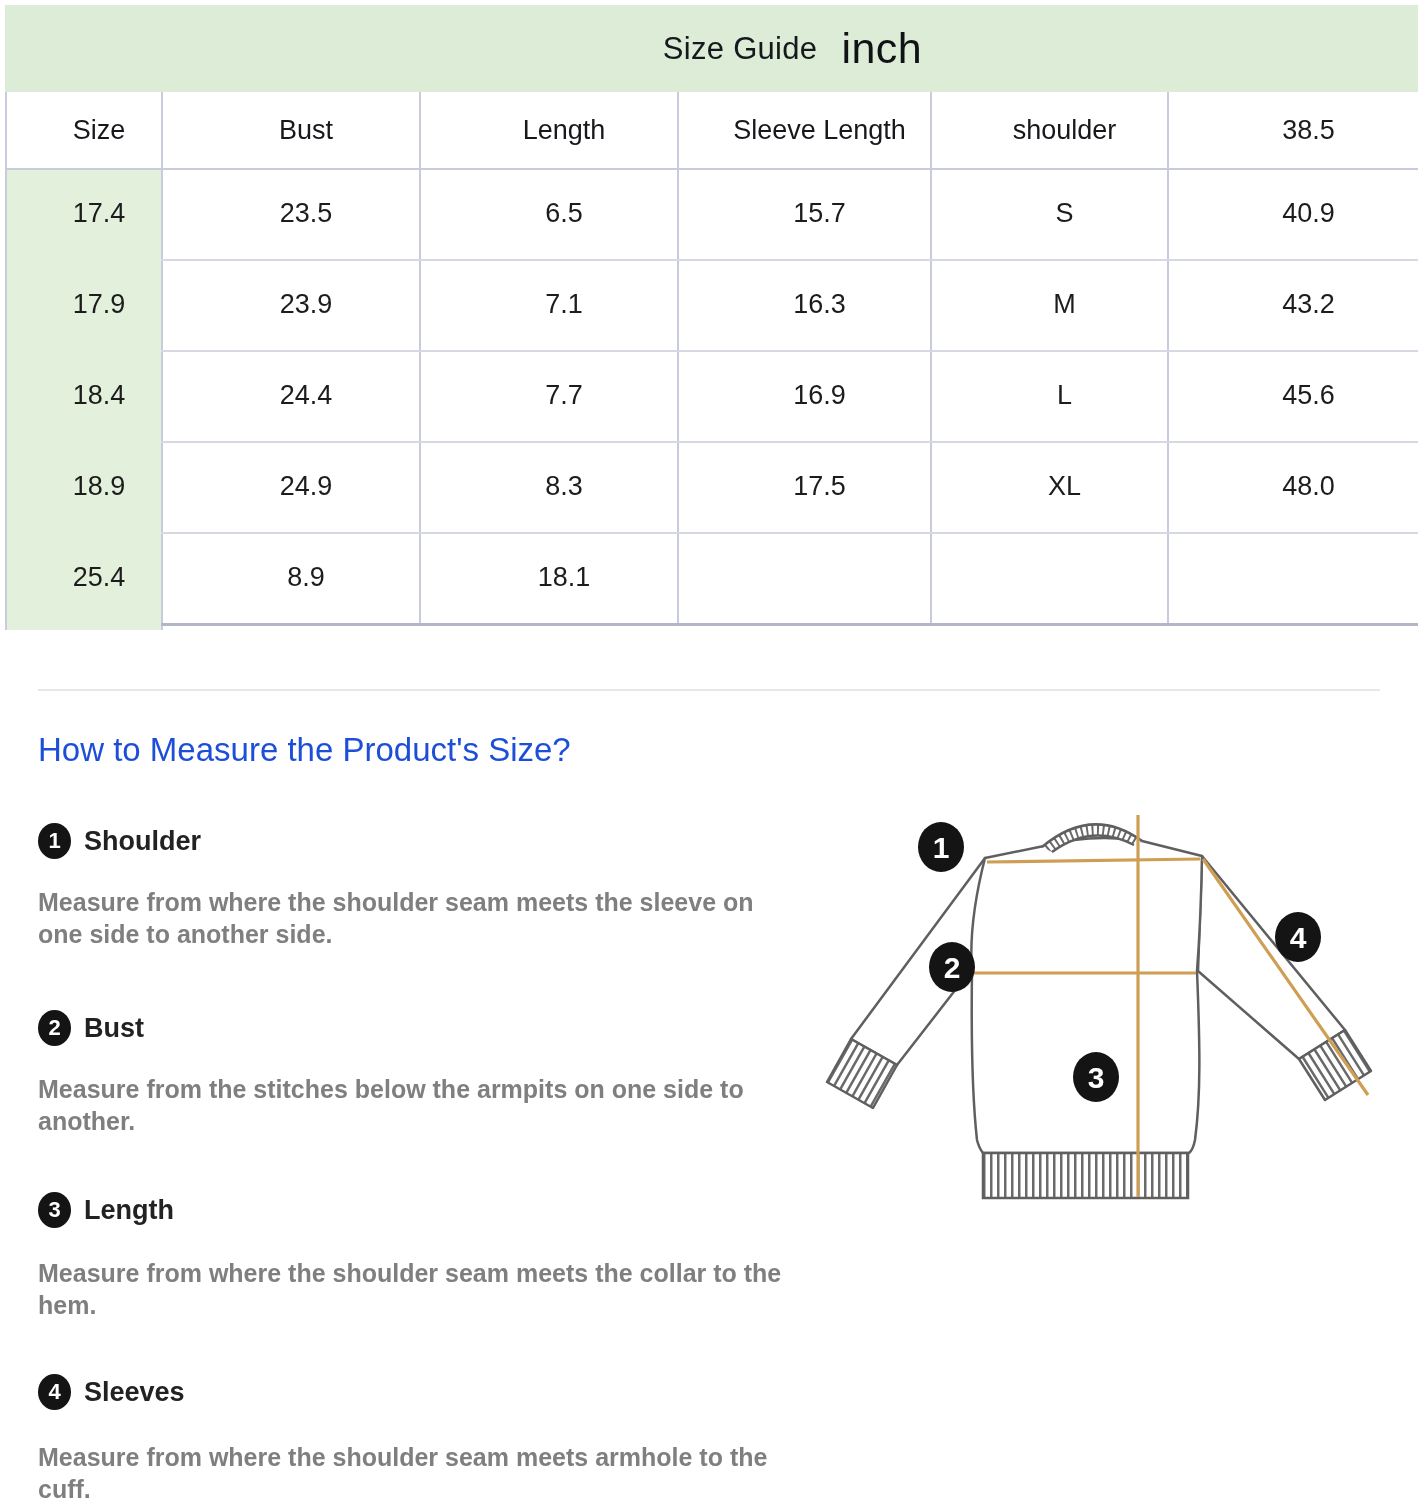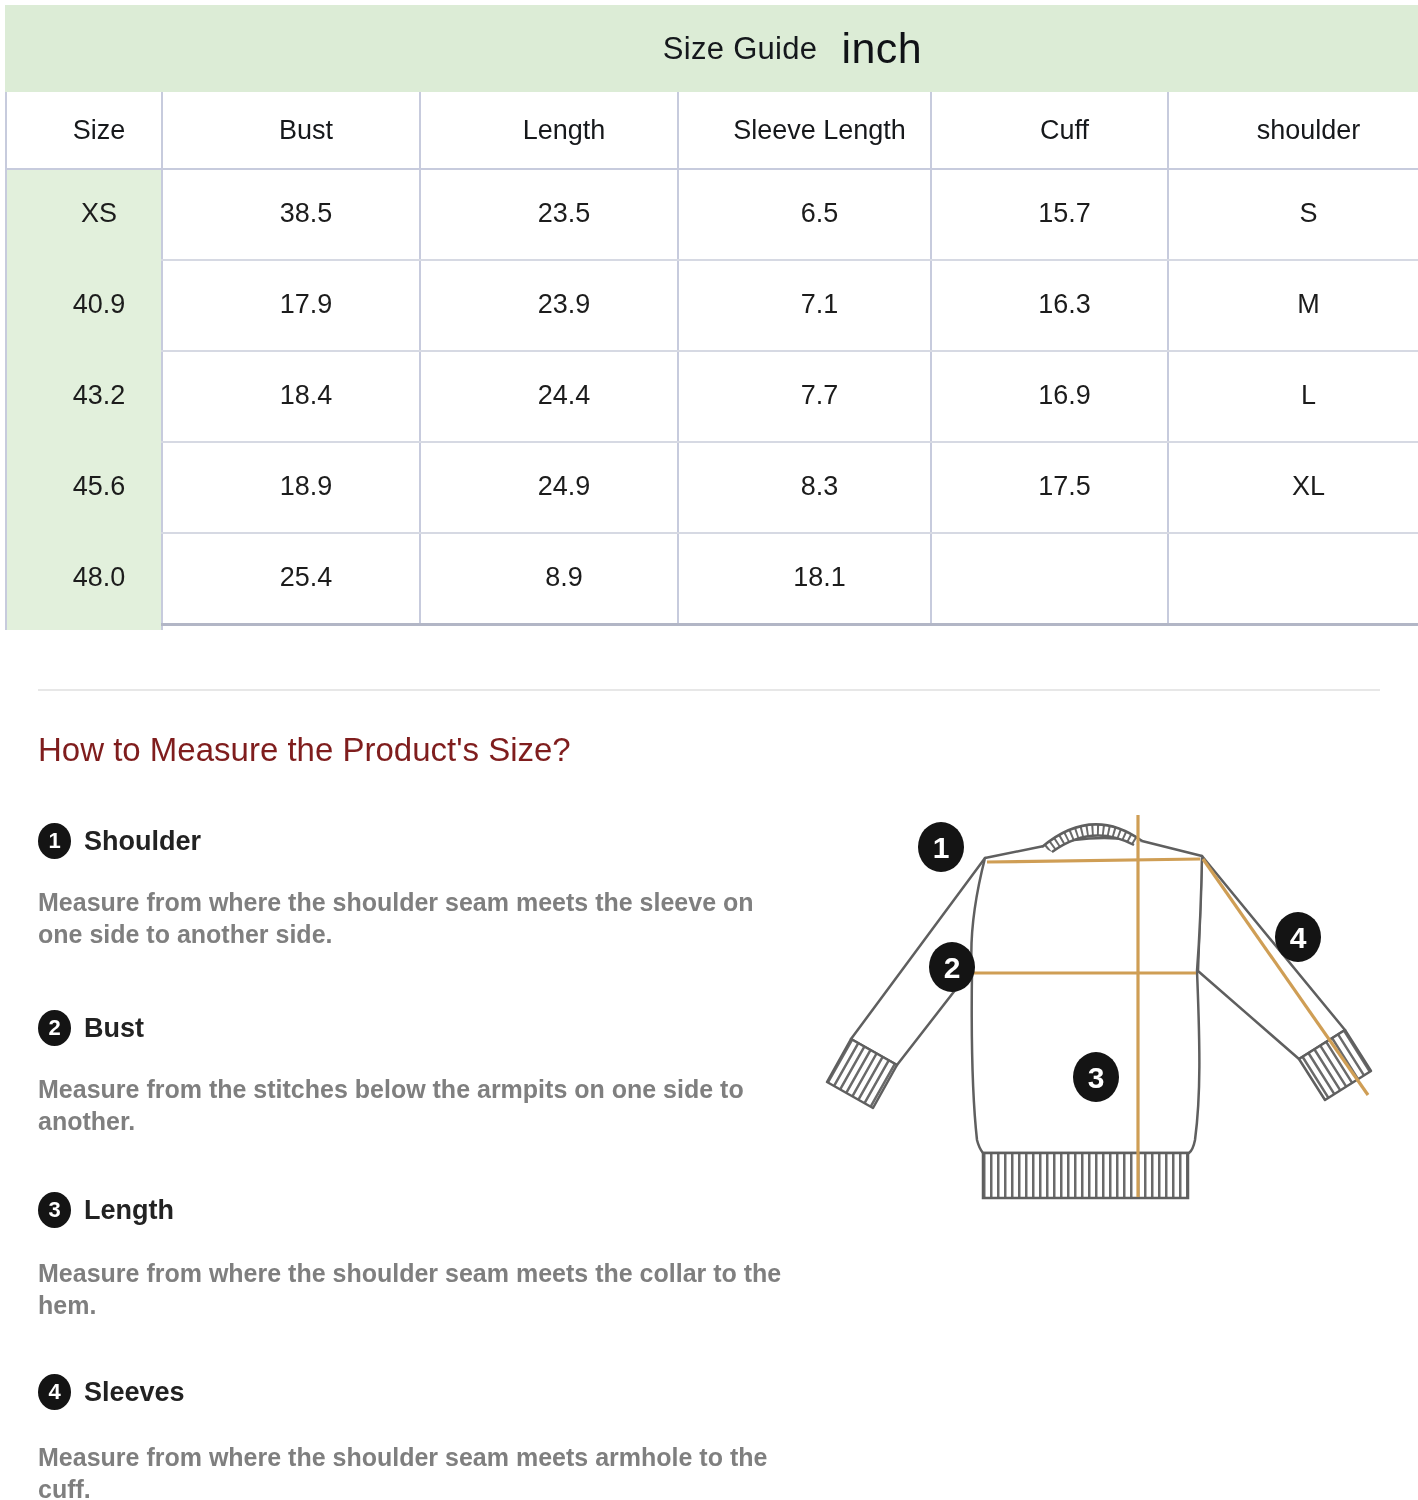--- a/index.html
+++ b/index.html
@@ -29,21 +29,21 @@
     font-size:27px;color:#1c1c1c;padding-left:32px;
   }
   .cell.hdr{color:#16181b;}
   .vline{position:absolute;top:0;width:2px;background:#c7cbdd;}
   .hline{position:absolute;height:2px;background:#d6d9e3;}
   .hline.hdr-b{background:#c7cbdd;}
   .hline.bottom{background:#b2b6c6;height:3px;}
   
   .divider{position:absolute;left:38px;top:689px;width:1342px;height:2px;background:#e7e7e7;}
   
-  .howto-heading{position:absolute;left:38px;top:731px;font-size:33px;color:#7f1d1d;}
+  .howto-heading{position:absolute;left:38px;top:731px;font-size:33px;color:#1d4ed8;}
   .step{position:absolute;left:38px;display:flex;align-items:center;}
   .step-badge{
     width:33px;height:36px;background:#141414;border-radius:50%;
     display:flex;align-items:center;justify-content:center;
     color:#ffffff;font-size:22px;font-weight:bold;flex:0 0 auto;
   }
   .step-label{margin-left:13px;font-size:27px;font-weight:bold;color:#222222;}
   .step-desc{
     position:absolute;left:38px;width:840px;
     font-size:25px;line-height:32px;color:#7f7f7f;white-space:pre-line;font-weight:bold;
@@ -62,25 +62,24 @@
 </div>
 
 <div class="size-table">
   <div class="green-col"></div>
 
   <div class="grid">
     <div class="cell hdr">Size</div>
     <div class="cell hdr">Bust</div>
     <div class="cell hdr">Length</div>
     <div class="cell hdr">Sleeve Length</div>
-    <div class="cell hdr">Cuff</div>
     <div class="cell hdr">shoulder</div>
 
-    <div class="cell">XS</div>
     <div class="cell">38.5</div>
+    <div class="cell">17.4</div>
     <div class="cell">23.5</div>
     <div class="cell">6.5</div>
     <div class="cell">15.7</div>
 
     <div class="cell">S</div>
     <div class="cell">40.9</div>
     <div class="cell">17.9</div>
     <div class="cell">23.9</div>
     <div class="cell">7.1</div>
     <div class="cell">16.3</div>

